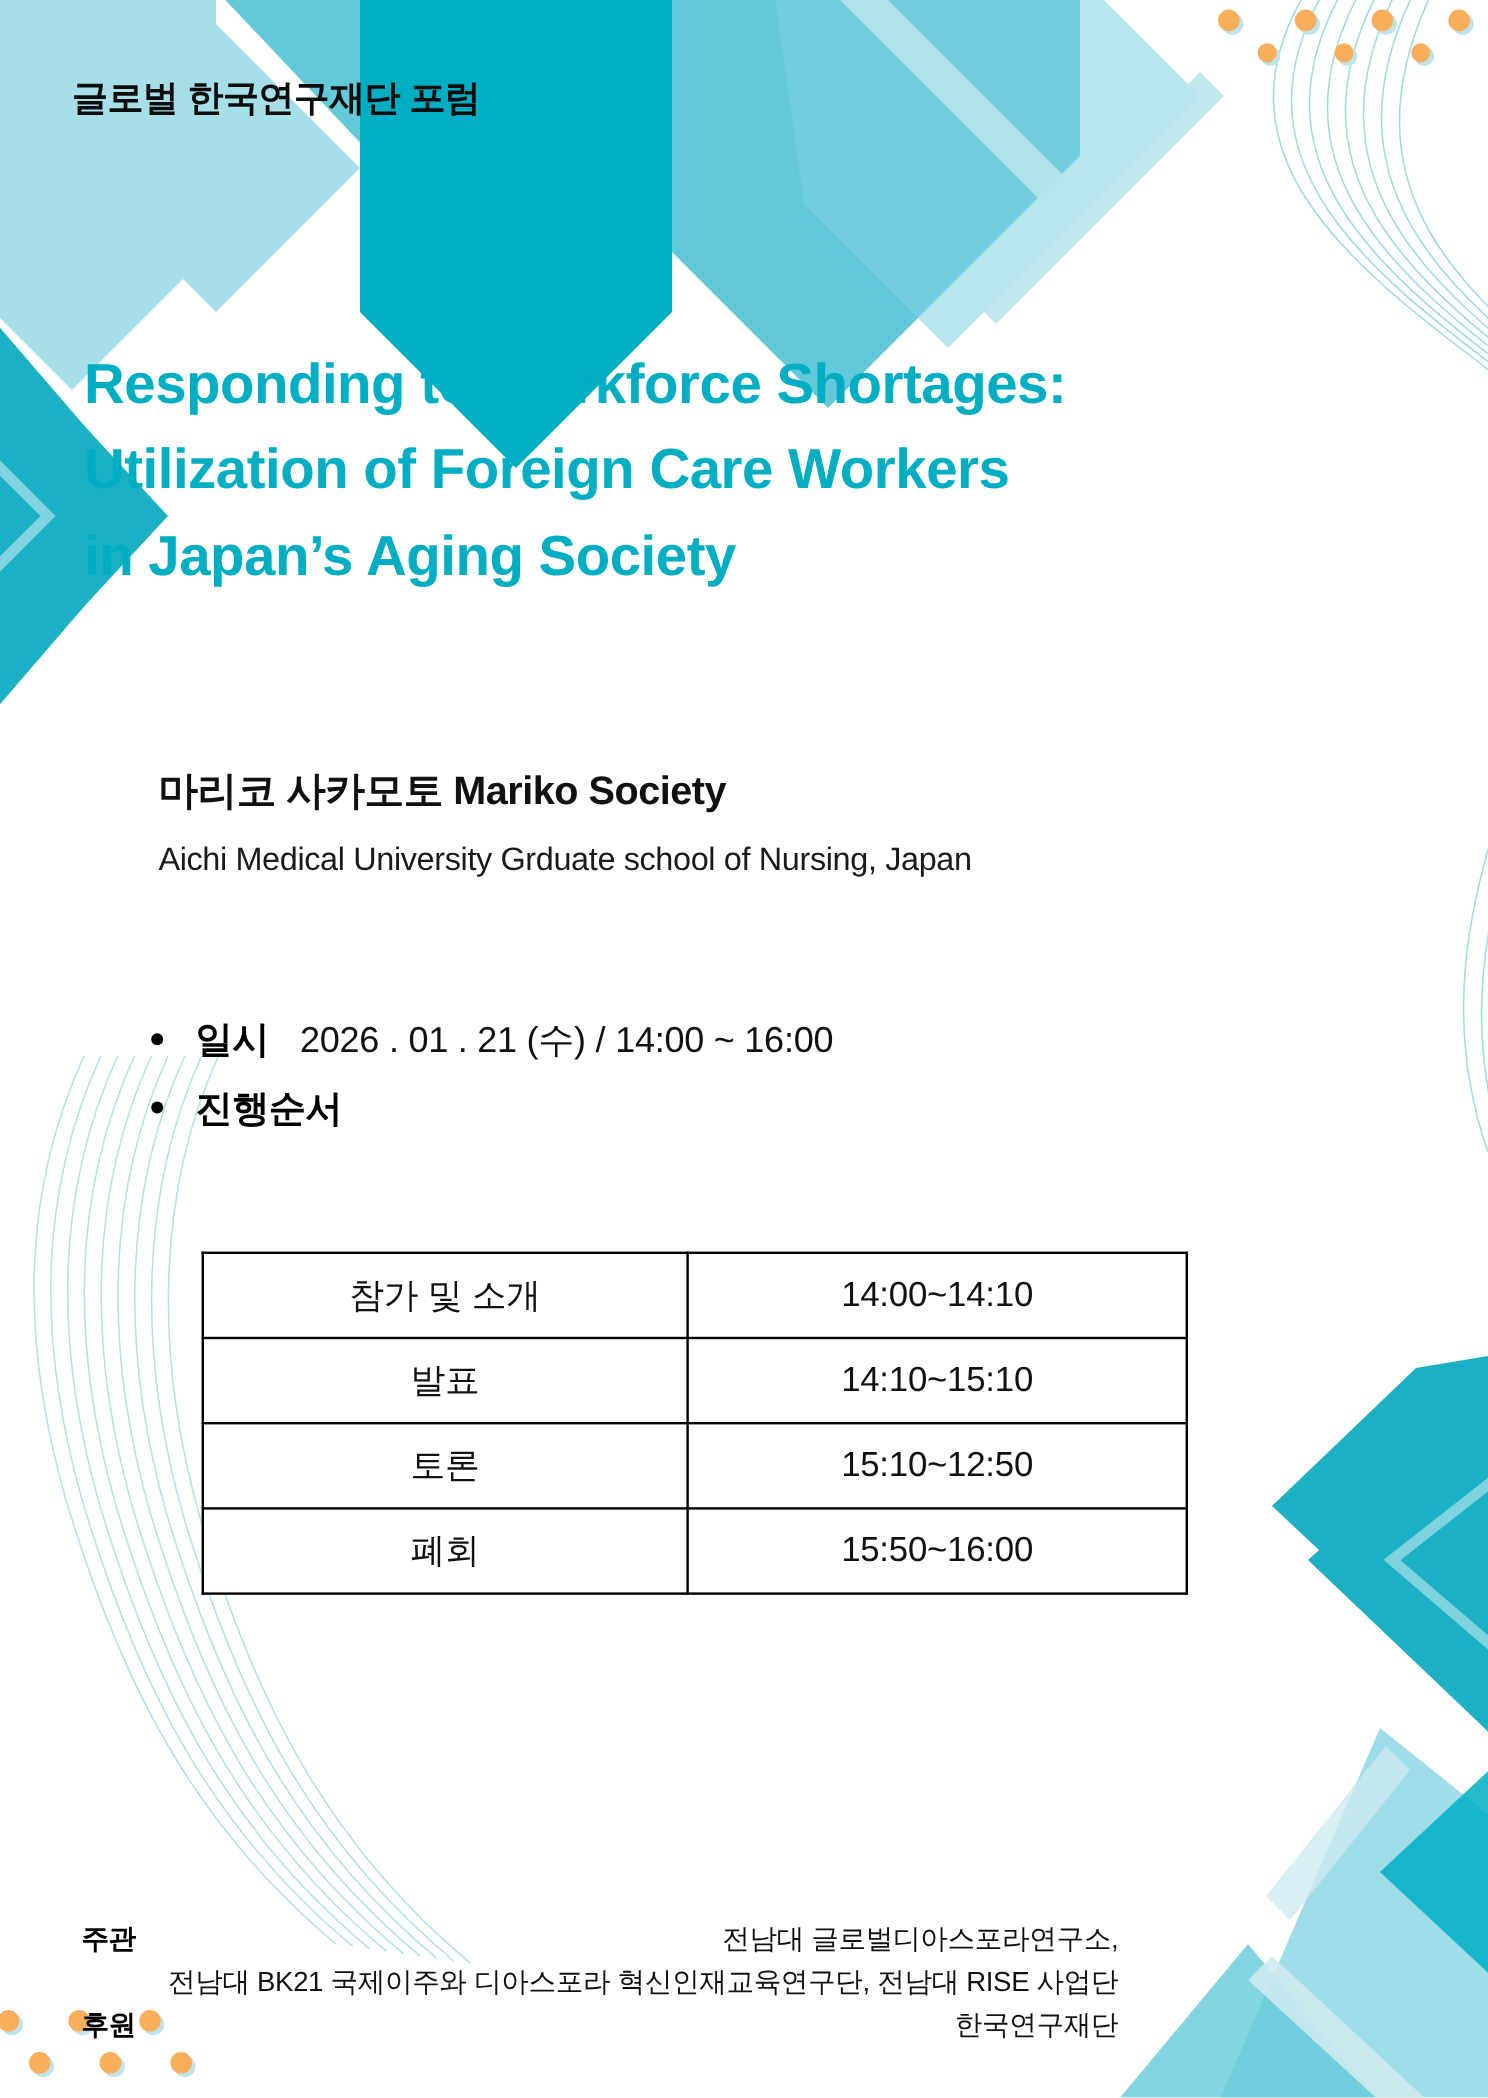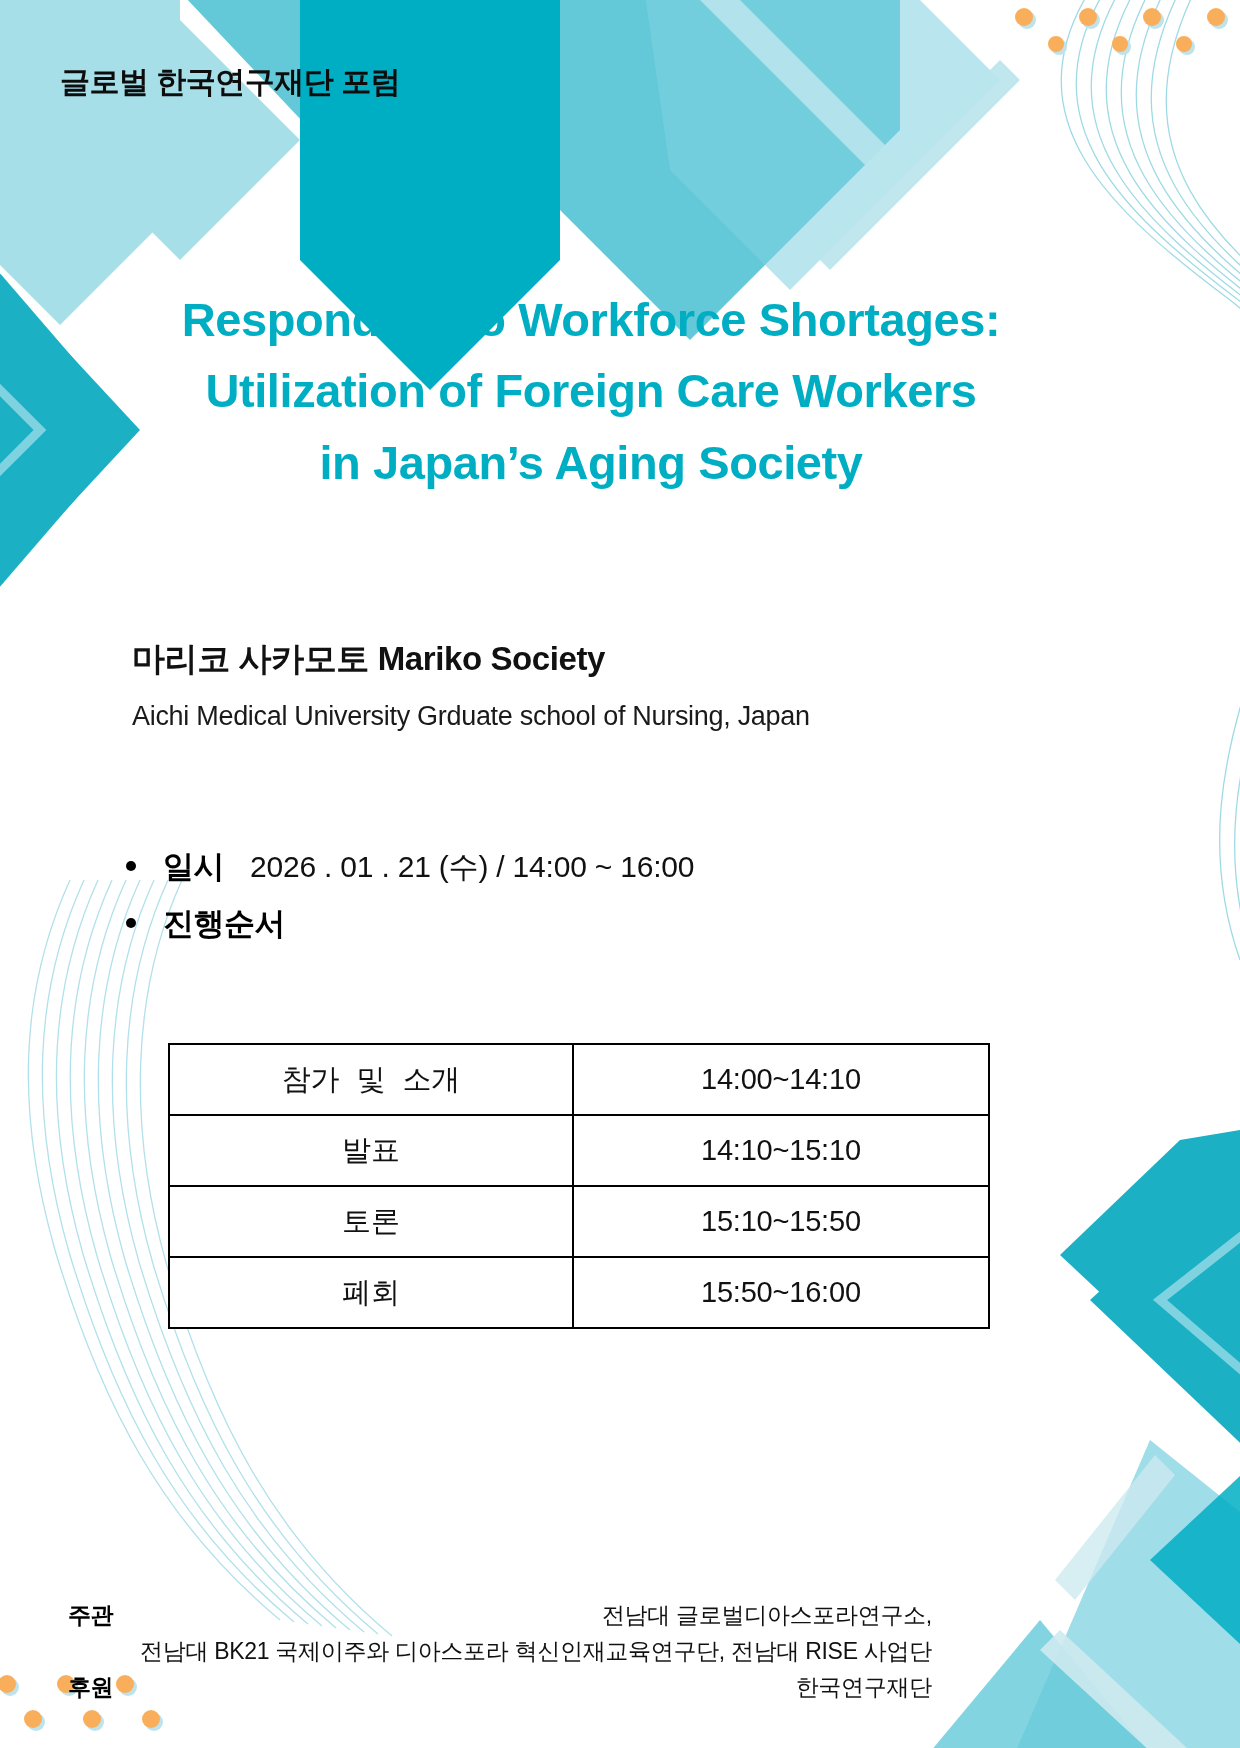--- a/index.html
+++ b/index.html
@@ -25,23 +25,23 @@
     font-weight:bold;
     color:#0d0d0d;
     letter-spacing:-0.5px;
     white-space:nowrap;
     z-index:5;
   }
 
   
   .title-block {
     position:absolute;
-    left:86px; top:284px;
+    left:70px; top:284px;
     width:1010px;
-    text-align:center;
+    text-align:left;
     z-index:5;
   }
   .title-line {
     font-size:47px;
     font-weight:bold;
     color:#00aec4;
     line-height:1.52;
     letter-spacing:-0.4px;
     white-space:nowrap;
   }
@@ -116,21 +116,21 @@
   .schedule td {
     border:2.5px solid #000;
     height:71px;
     text-align:center;
     vertical-align:middle;
     font-size:29px;
     color:#111;
     letter-spacing:-0.2px;
     background:#fff;
   }
-  .schedule td.col-item { width:405px;font-family:Liberation Mono, monospace; }
+  .schedule td.col-item { width:405px; }
   .schedule td.col-time { width:417px; }
 
   
   .footer {
     position:absolute;
     left:68px; top:1600px;
     z-index:5;
   }
   .footer-row {
     display:flex;
@@ -279,21 +279,21 @@
       <tr>
         <td class="col-item">참가 및 소개</td>
         <td class="col-time">14:00~14:10</td>
       </tr>
       <tr>
         <td class="col-item">발표</td>
         <td class="col-time">14:10~15:10</td>
       </tr>
       <tr>
         <td class="col-item">토론</td>
-        <td class="col-time">15:10~15:50</td>
+        <td class="col-time">15:10~12:50</td>
       </tr>
       <tr>
         <td class="col-item">폐회</td>
         <td class="col-time">15:50~16:00</td>
       </tr>
     </tbody>
   </table>
 
   <div class="footer">
     <div class="footer-row">

